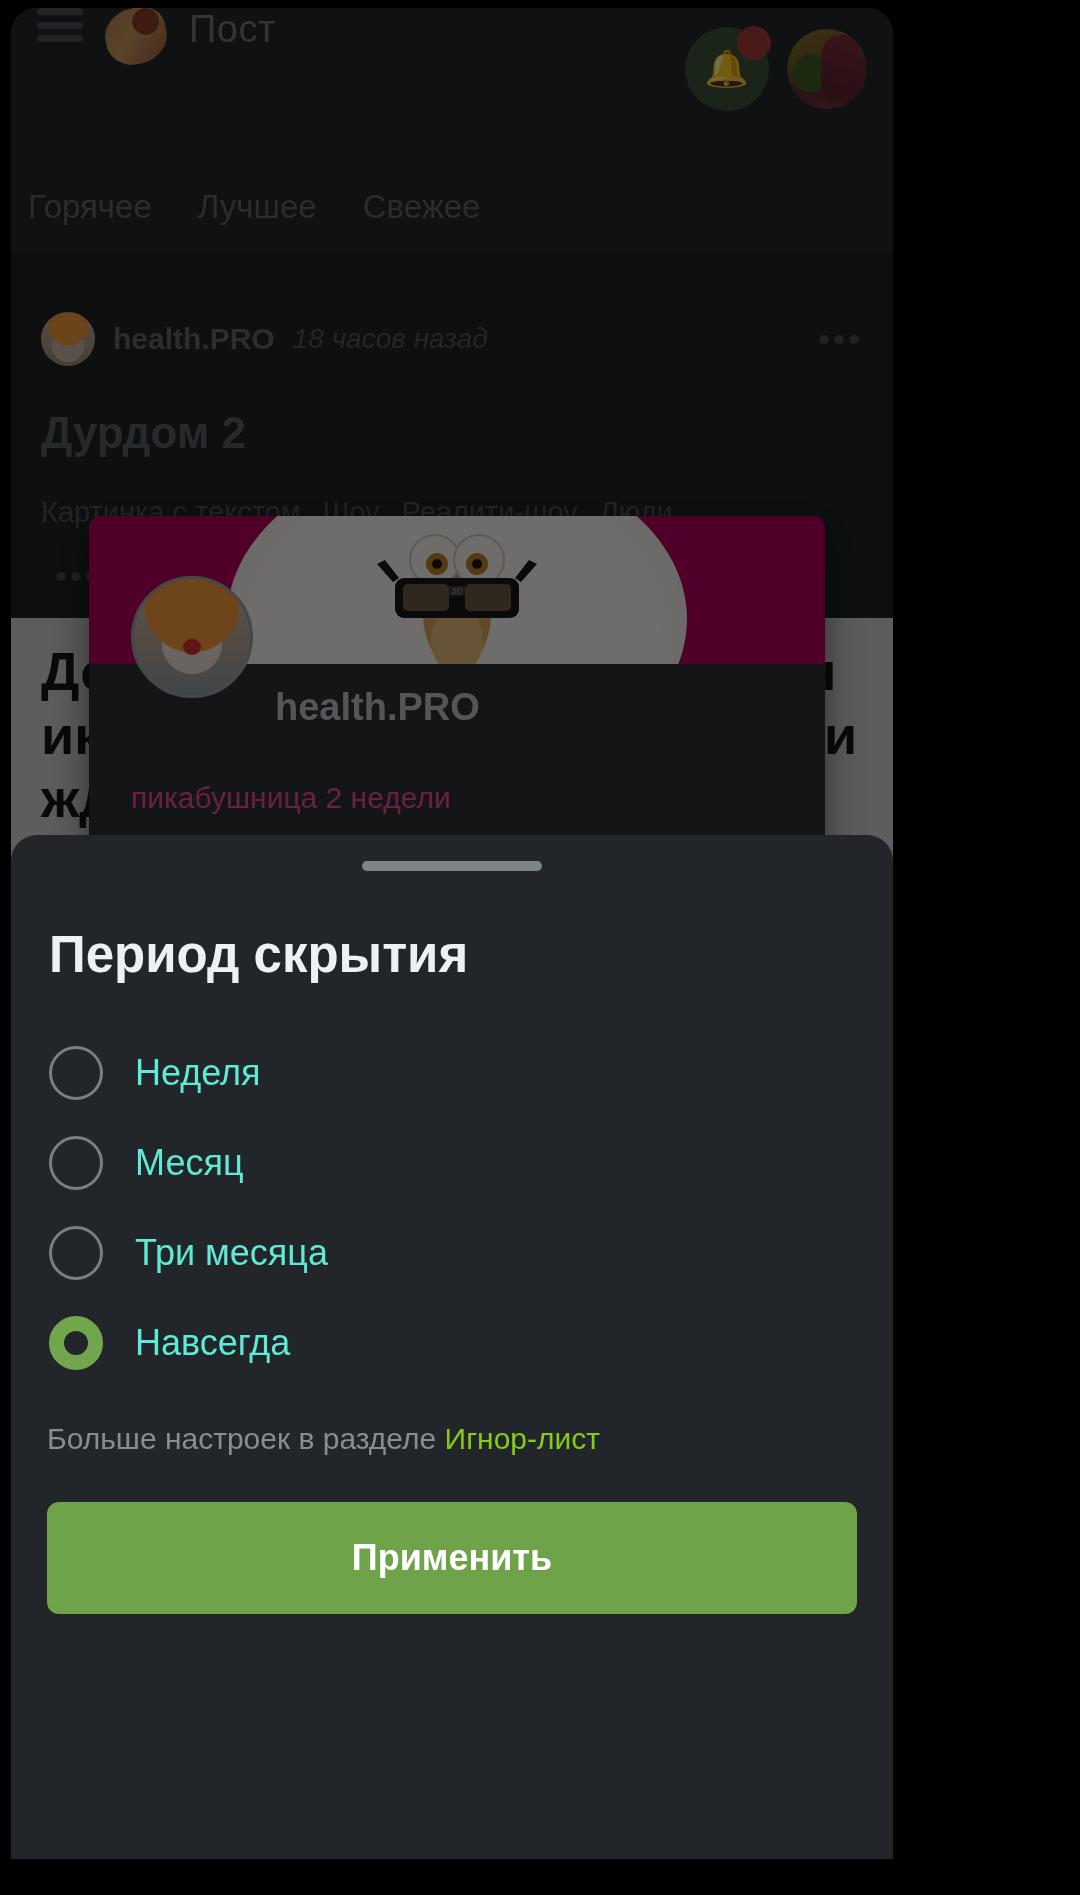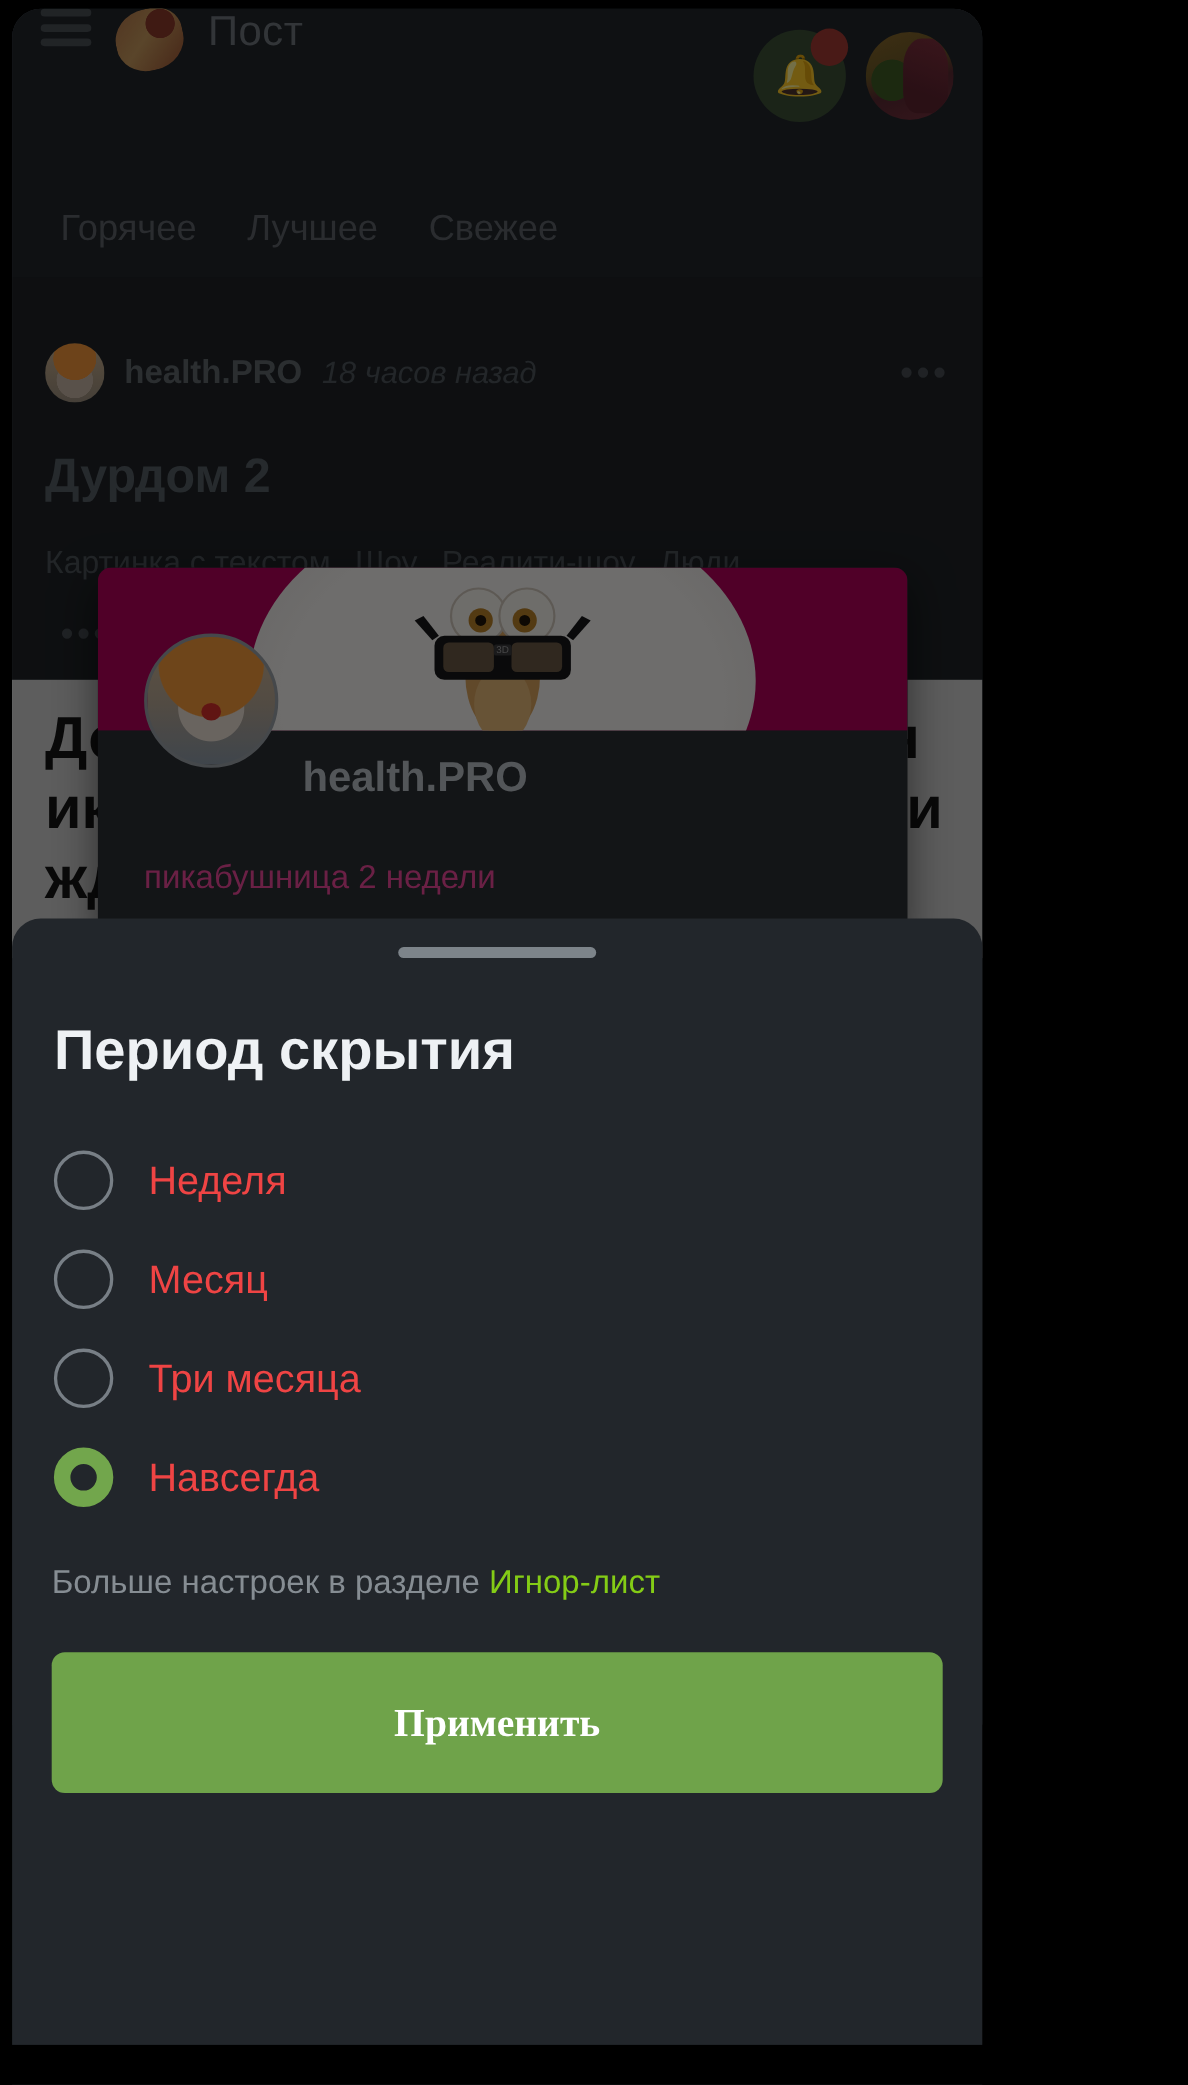--- a/index.html
+++ b/index.html
@@ -82,21 +82,21 @@
     background:linear-gradient(200deg,#7b2f3c 10%, #5e2430 70%);
     border-radius:40% 40% 30% 30%;
   }
 
   
   .tabs {
     position:absolute; left:0; top:122px;
     width:882px; height:122px;
     background:#22262b;
     display:flex; align-items:flex-end;
-    padding:0 30px 26px 44px;
+    padding:0 30px 26px 17px;
     gap:46px;
   }
   .tab { font-size:33px; color:#5d6369; }
 
   
   .feed { position:absolute; left:0; top:244px; width:882px; bottom:0; background:#1f2327; }
   .post-head { display:flex; align-items:center; padding:60px 30px 0 30px; }
   .post-av {
     width:54px; height:54px; border-radius:50%; margin-right:18px;
     background:
@@ -191,30 +191,30 @@
     width:54px; height:54px; border-radius:50%;
     border:3px solid #787f86;
     box-sizing:border-box;
     flex:0 0 auto;
     margin-left:2px;
   }
   .radio.sel {
     border:15px solid #72a64c;
     background:#22262b;
   }
-  .opt-label { font-size:36px; color:#ef4444; }
+  .opt-label { font-size:36px; color:#5eead4; }
   .hint { margin-top:34px; font-size:30px; color:#868d93; }
   .hint a { color:#84cc16; text-decoration:none; }
   .apply {
     margin-top:46px;
-    width:100%; height:128px;
+    width:100%; height:112px;
     border:none; border-radius:12px;
     background:#6fa34a;
     color:#ffffff; font-size:36px; font-weight:bold;
-    font-family:Liberation Serif, serif;
+    font-family:Liberation Sans, sans-serif;
     cursor:pointer;
   }
   .home-bar {
     position:absolute; left:0; bottom:0; width:1080px; height:36px; background:#000;
     z-index:80;
   }
 </style>
 </head>
 <body>
 

